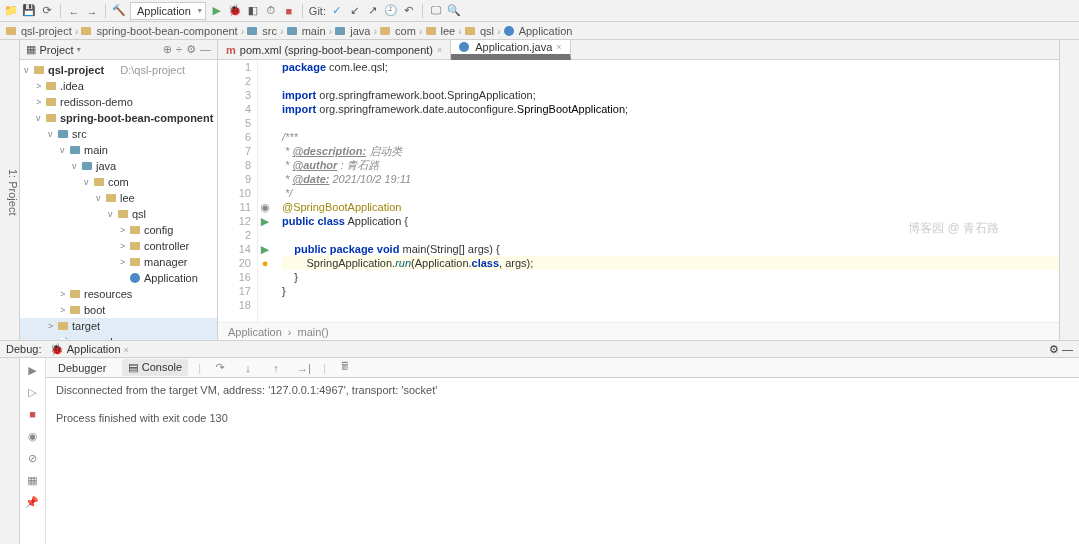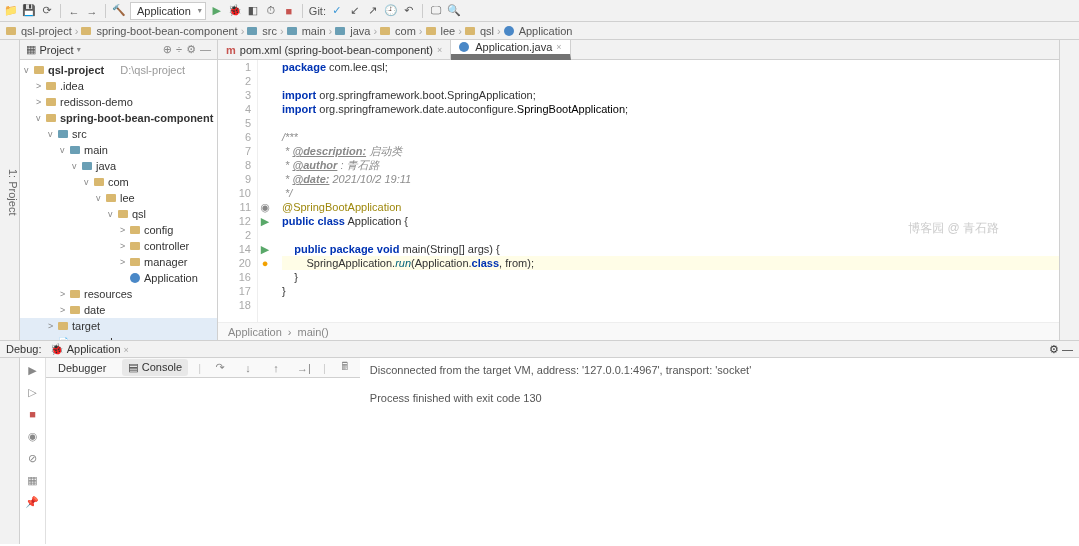--- a/index.html
+++ b/index.html
@@ -48,21 +48,21 @@
 .fn { color:#00627a; font-style:italic; }
 .ann { color:#9e880d; }
 .watermark { position:absolute; right:60px; top:160px; color:#ccc; font-size:12px; pointer-events:none; }
 .editor-footer { height:18px; border-top:1px solid #eee; background:#f9f9f9; display:flex; align-items:center; padding:0 10px; font-size:10px; color:#888; gap:6px; }
 .right-gutter { width:20px; background:#f2f2f2; border-left:1px solid #d0d0d0; }
 .debug-bar { height:18px; border-top:1px solid #d0d0d0; border-bottom:1px solid #d0d0d0; background:#f2f2f2; display:flex; align-items:center; padding:0 6px; justify-content:space-between; }
 .debug-panel { height:186px; display:flex; }
 .dbg-left { width:20px; background:#f2f2f2; border-right:1px solid #d0d0d0; }
 .dbg-btns { width:26px; border-right:1px solid #e0e0e0; display:flex; flex-direction:column; align-items:center; padding-top:4px; gap:6px; }
 .dbg-btn { width:18px; height:16px; display:flex; align-items:center; justify-content:center; color:#888; cursor:pointer; }
-.dbg-main { flex:1; display:flex; }
+.dbg-main { flex:1; display:flex; flex-direction:column; }
 .dbg-tabs { height:20px; border-bottom:1px solid #d0d0d0; display:flex; align-items:center; padding:0 6px; gap:10px; background:#f9f9f9; }
 .dbg-tab { padding:2px 6px; cursor:pointer; }
 .dbg-tab.active { background:#e8e8e8; border-radius:3px; }
 .console { flex:1; padding:6px 10px; font-family:"Consolas",monospace; font-size:11px; color:#555; background:#fff; }
 .console div { height:14px; }
 .hl-line { background:#fffde7; }
 </style>
 </head>
 <body>
 
@@ -218,21 +218,21 @@
             <span class="tree-label">Application</span>
           </div>
           <div class="tree-row" style="padding-left: 40px;">
             <span class="tree-arrow">&gt;</span>
             <span class="folder-ico"></span>
             <span class="tree-label">resources</span>
           </div>
           <div class="tree-row" style="padding-left: 40px;">
             <span class="tree-arrow">&gt;</span>
             <span class="folder-ico"></span>
-            <span class="tree-label">date</span>
+            <span class="tree-label">boot</span>
           </div>
           <div class="tree-row sel" style="padding-left: 28px;">
             <span class="tree-arrow">&gt;</span>
             <span class="folder-ico"></span>
             <span class="tree-label">target</span>
           </div>
           <div class="tree-row sel" style="padding-left: 28px;">
             <span class="tree-arrow"></span>
             <span style="font-size: 9px;">📄</span>
             <span class="tree-label">pom.xml</span>
@@ -304,21 +304,21 @@
         <div></div>
         <div class="doc">/***</div>
         <div><span class="doc"> * </span><span class="doctag">@description:</span><span class="cmt"> 启动类</span></div>
         <div><span class="doc"> * </span><span class="doctag">@author</span><span class="cmt"> : 青石路</span></div>
         <div><span class="doc"> * </span><span class="doctag">@date:</span><span class="cmt"> 2021/10/2 19:11</span></div>
         <div class="doc"> */</div>
         <div><span class="ann">@SpringBootApplication</span></div>
         <div><span class="kw">public</span> <span class="kw">class</span><span> Application {</span></div>
         <div></div>
         <div>    <span class="kw">public</span> <span class="kw">package</span> <span class="kw">void</span><span> main(String[] args) {</span></div>
-        <div class="hl-line"><span>        SpringApplication.</span><span class="fn">run</span><span>(Application.</span><span class="kw">class</span><span>, from);</span></div>
+        <div class="hl-line"><span>        SpringApplication.</span><span class="fn">run</span><span>(Application.</span><span class="kw">class</span><span>, args);</span></div>
         <div>    }</div>
         <div>}</div>
         <div></div>
       </div>
       <div class="watermark">博客园 @ 青石路</div>
     </div>
     <div class="editor-footer">
       <span>Application</span>
         <span>›</span>
         <span>main()</span>

